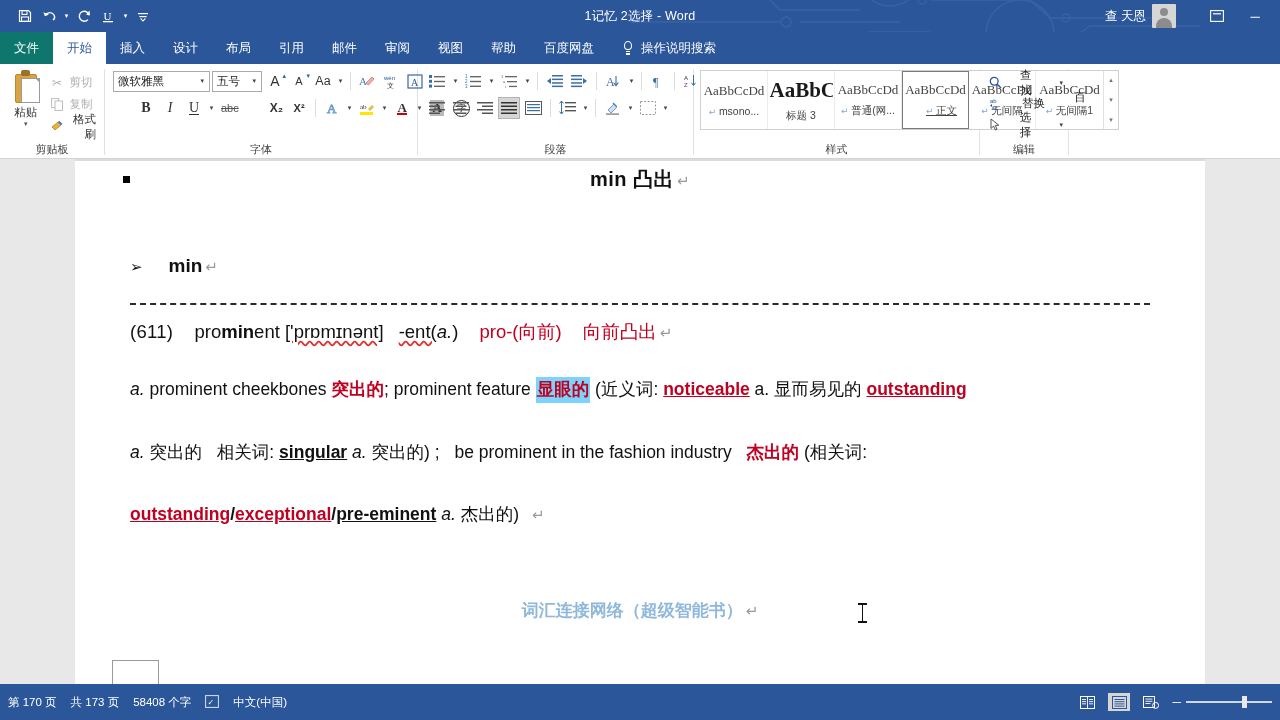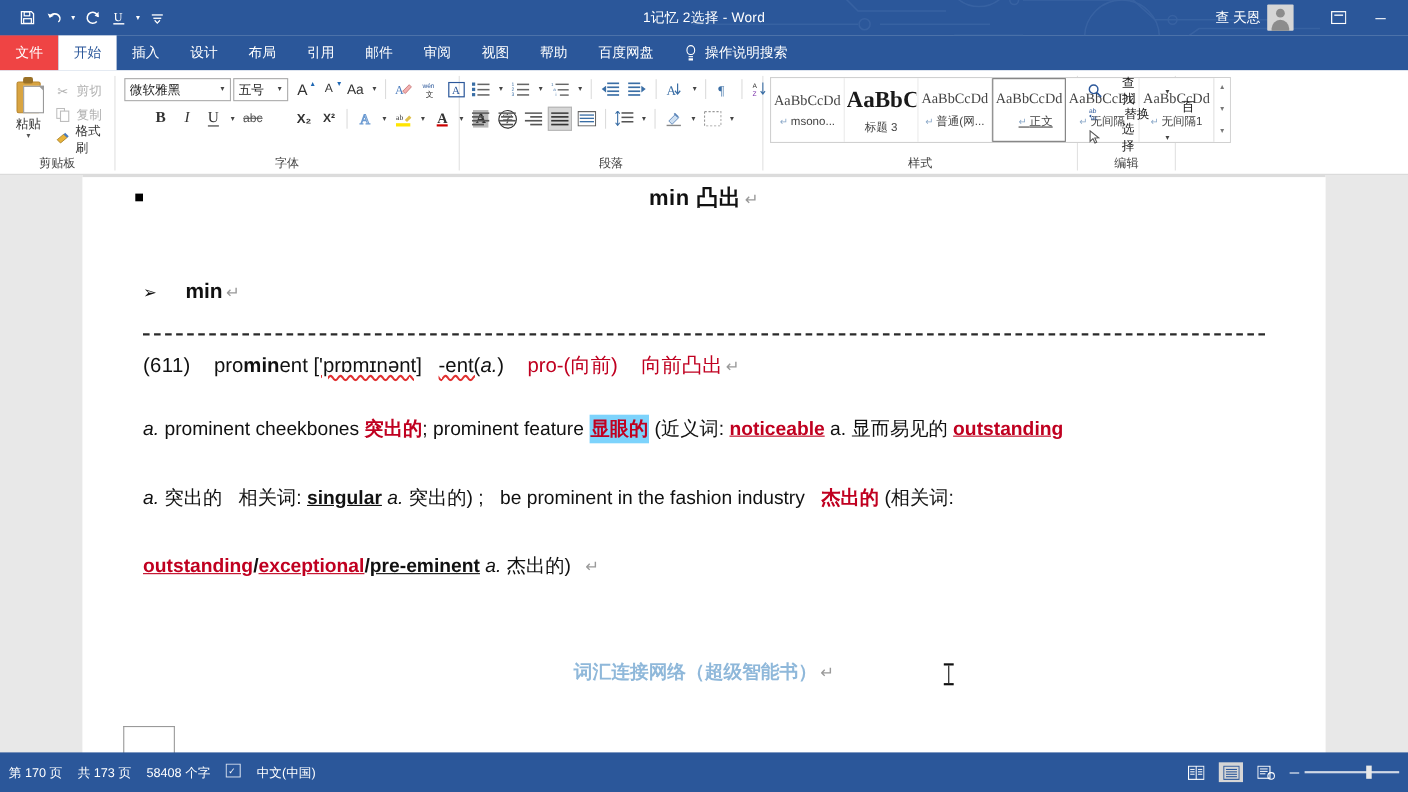--- a/index.html
+++ b/index.html
@@ -40,21 +40,21 @@
   .avatar:after{content:"";position:absolute;left:4px;top:14px;width:16px;height:11px;
     border-radius:8px 8px 0 0;background:#8c8c8c;}
   .wbtn{width:38px;height:30px;display:flex;align-items:center;justify-content:center;
     font-size:13px;color:#fff;cursor:pointer;}
 
   
   .tabsbar{height:32px;background:#2b579a;display:flex;align-items:stretch;
     position:relative;overflow:hidden;}
   .tab{padding:0 14px;display:flex;align-items:center;font-size:12.5px;color:#fff;cursor:pointer;}
   .tab.active{background:#fff;color:#2b579a;}
-  .tab.filetab{background:#ef4444;}
+  .tab.filetab{background:#0f766e;}
   .tellme{display:flex;align-items:center;gap:7px;padding:0 10px 0 14px;font-size:12.5px;color:#fff;cursor:pointer;}
   .bulb{width:12px;height:14px;display:inline-block;position:relative;}
   .bulb i{position:absolute;left:2px;top:0;width:8px;height:9px;border:1.3px solid #fff;
     border-radius:50% 50% 45% 45%;box-sizing:border-box;}
   .bulb b{position:absolute;left:4px;top:10px;width:4px;height:1.4px;background:#fff;}
   .bulb u{position:absolute;left:4px;top:12.4px;width:4px;height:1.4px;background:#fff;}
 
   
   .ribbon{height:94px;background:#fff;border-bottom:1px solid #d4d4d4;
     display:flex;align-items:stretch;position:relative;}
@@ -71,21 +71,21 @@
     border:1px solid #b9872f;border-radius:2px;}
   .clip-clipper{position:absolute;left:10px;top:0px;width:9px;height:6px;background:#9a7127;border-radius:2px;}
   .clip-page{position:absolute;left:10px;top:8px;width:17px;height:23px;background:#fff;border:1px solid #9a9a9a;}
   .clip-page:after{content:"";position:absolute;right:-1px;top:-1px;border-width:0 5px 5px 0;
     border-style:solid;border-color:transparent #9a9a9a transparent transparent;}
   .clip-txt{font-size:11.5px;color:#333;margin-top:1px;}
   .clip-car{font-size:7px;color:#555;line-height:8px;}
   .clip-right{display:flex;flex-direction:column;gap:1px;padding-top:3px;}
   .smallcmd{display:flex;align-items:center;gap:5px;font-size:11.5px;color:#b0b0b0;
     padding:1px 3px;cursor:pointer;height:19px;}
-  .smallcmd.on{color:#333;}
+  .smallcmd.on{color:#333;text-align:right;}
   .sico{width:15px;height:15px;display:flex;align-items:center;justify-content:center;font-size:12px;}
 
   
   .g-font{width:312px;}
   .frow{display:flex;align-items:center;gap:2px;height:24px;}
   .frow2{margin-top:3px;}
   .combo{height:21px;border:1px solid #ababab;background:#fff;display:flex;align-items:center;
     font-size:11.5px;color:#222;padding:0 2px 0 4px;box-sizing:border-box;cursor:pointer;}
   .combo .cv{flex:1;overflow:hidden;white-space:nowrap;}
   .combo .cc{font-size:7px;color:#444;padding:0 3px;}

